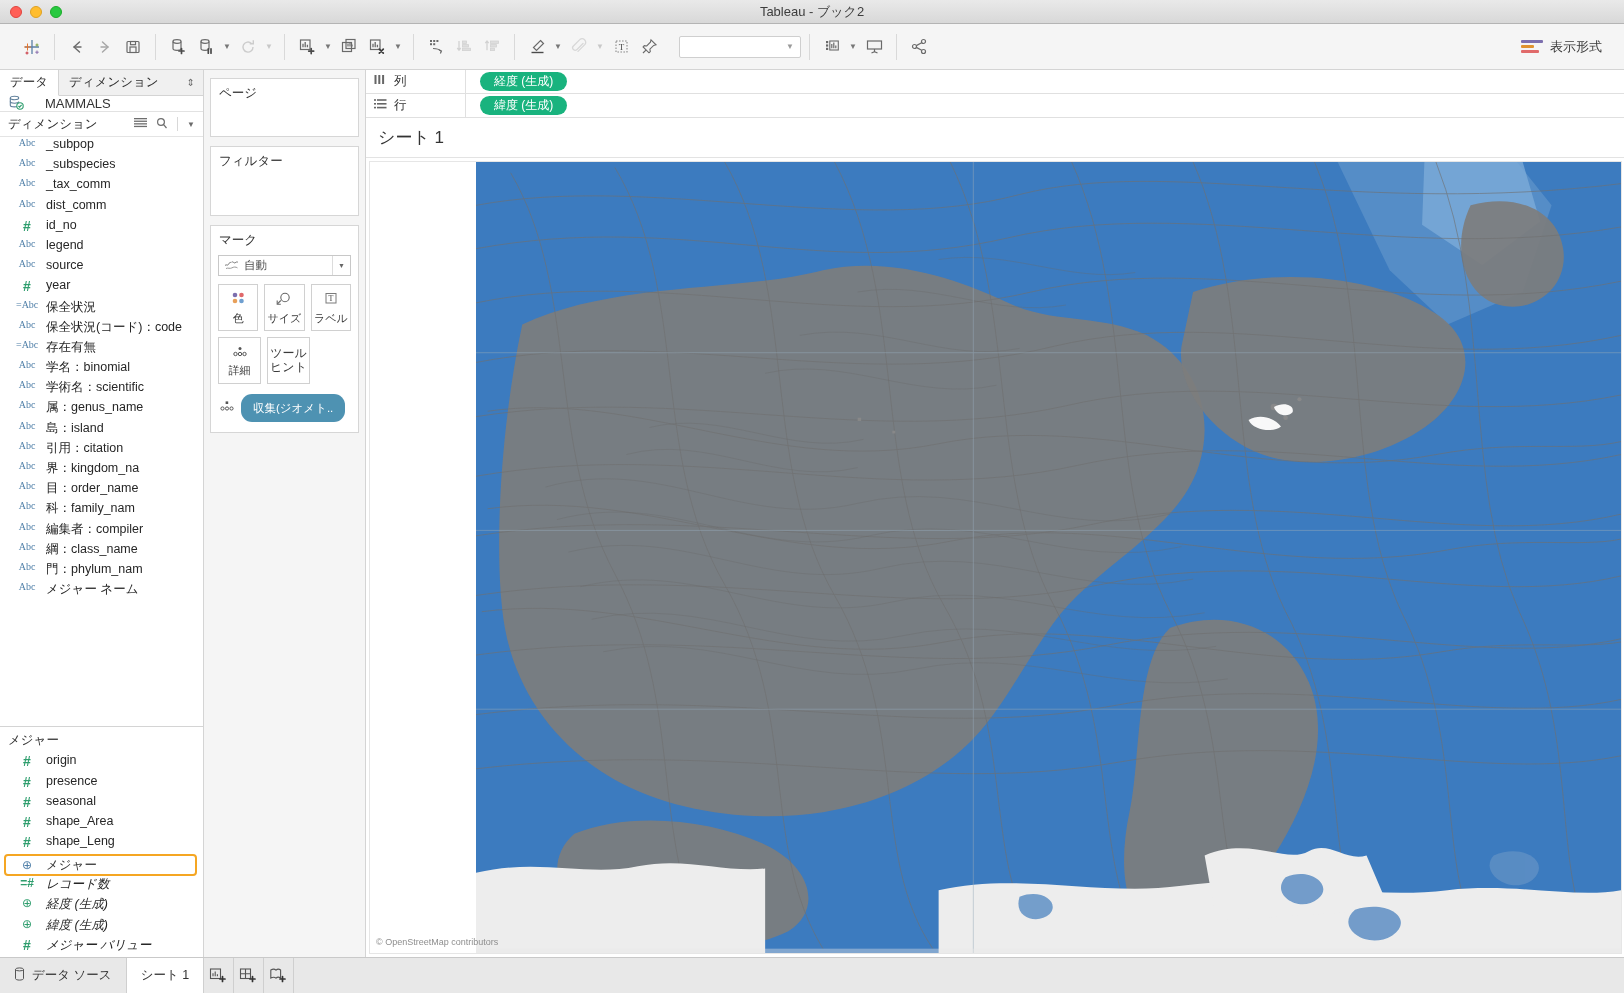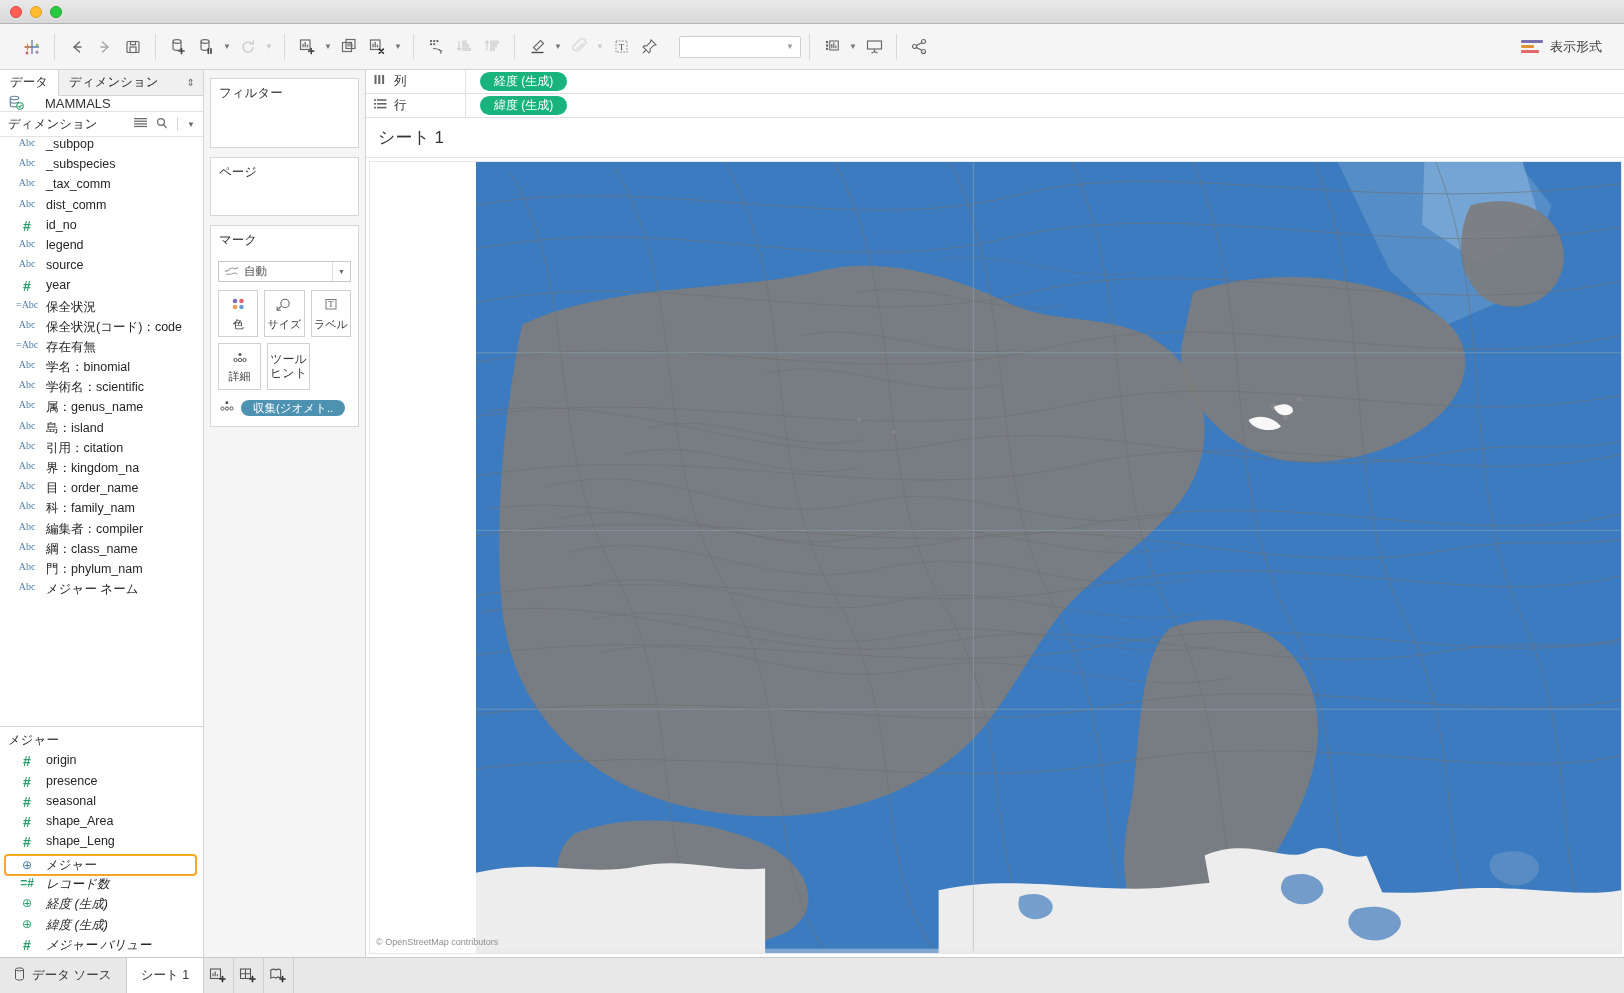--- a/index.html
+++ b/index.html
@@ -105,37 +105,37 @@
   
   #cards{ width:162px; border-right:1px solid #d4d4d4; background:#f5f5f5; padding:8px 6px; }
   .card{
     background:#fff; border:1px solid #d6d6d6; margin-bottom:9px;
   }
   .card-title{ font-size:12.5px; color:#333; padding:6px 8px 4px; }
   #card-pages{ height:59px; }
   #card-filters{ height:70px; }
   #card-marks{ padding-bottom:10px; }
   #marks-select{
-    margin:8px 7px 8px; height:21px; border:1px solid #c8c8c8; background:#fff;
+    margin:2px 7px 8px; height:21px; border:1px solid #c8c8c8; background:#fff;
     display:flex; align-items:center; gap:5px; padding-left:5px; font-size:11.5px; color:#4a4a4a;
     cursor:pointer;
   }
   #marks-select .ms-caret{
     margin-left:auto; width:18px; height:19px; border-left:1px solid #dcdcdc;
     display:flex; align-items:center; justify-content:center; font-size:7px; color:#666;
   }
   .btn-grid{ display:flex; gap:6px; padding:0 7px; margin-bottom:6px; }
   .mbtn{
     width:43px; height:47px; border:1px solid #d0d0d0; background:#fff;
     display:flex; flex-direction:column; align-items:center; justify-content:center;
     gap:3px; font-size:11px; color:#3a3a3a; cursor:pointer; line-height:1.12; text-align:center;
   }
   #pill-row{ display:flex; align-items:center; gap:5px; padding:4px 7px 0; }
   .pill{
-    background:#4e92b2; color:#fff; border-radius:11px; height:16px;
+    background:#4e92b2; color:#fff; border-radius:11px; height:28px;
     display:flex; align-items:center; padding:0 12px; font-size:11.5px;
     white-space:nowrap; overflow:hidden; cursor:pointer; max-width:108px;
   }
 
   
   #view{ flex:1; display:flex; flex-direction:column; background:#fff; }
   .shelf-row{ display:flex; height:24px; border-bottom:1px solid #e0e0e0; align-items:center; background:#fff; }
   .shelf-label{
     width:100px; display:flex; align-items:center; gap:7px; padding-left:8px;
     font-size:12.5px; color:#333; border-right:1px solid #e0e0e0; height:100%;
@@ -174,20 +174,21 @@
 </style>
 </head>
 <body>
 
 <div id="titlebar">
   <div id="traffic">
     <span class="tl red"></span>
     <span class="tl yellow"></span>
     <span class="tl green"></span>
   </div>
+  <div id="wintitle">Tableau - ブック2</div>
 </div>
 
 <div id="toolbar">
 
   <div class="tb-group">
     <div class="tb-btn">
       <svg width="20" height="20" viewBox="0 0 20 20">
         <g stroke-width="1.3" fill="none">
           <path d="M10 3v14M3 10h14" stroke="#5b7fa6"></path>
           <path d="M5.5 6.5v7M2 10h7" stroke="#e8762d" stroke-width="1" transform="translate(0,0)"></path>
@@ -579,26 +580,26 @@
           <div class="field">
             <span class="ftype hash">#</span>
             <span class="fname italic">メジャー バリュー</span>
           </div>
         </div>
     </div>
   </div>
 
   <div id="cards">
 
+    <div class="card" id="card-pages">
+      <div class="card-title">ページ</div>
+    </div>
+
     <div class="card" id="card-filters">
       <div class="card-title">フィルター</div>
-    </div>
-
-    <div class="card" id="card-pages">
-      <div class="card-title">ページ</div>
     </div>
 
     <div class="card" id="card-marks">
       <div class="card-title">マーク</div>
 
       <div id="marks-select">
         <span>
           <svg width="15" height="11" viewBox="0 0 15 11">
             <path d="M1 6.5c1.4-1.6 2.2.4 3.2-.8 1-1.2 1.4-3 2.6-2.2" fill="none" stroke="#777" stroke-width="1"></path>
             <path d="M7.5 3.2c1.6-1.3 2.4 1.5 3.6.6 1.2-.9 2.1-1.2 2.9-.4" fill="none" stroke="#777" stroke-width="1"></path>

